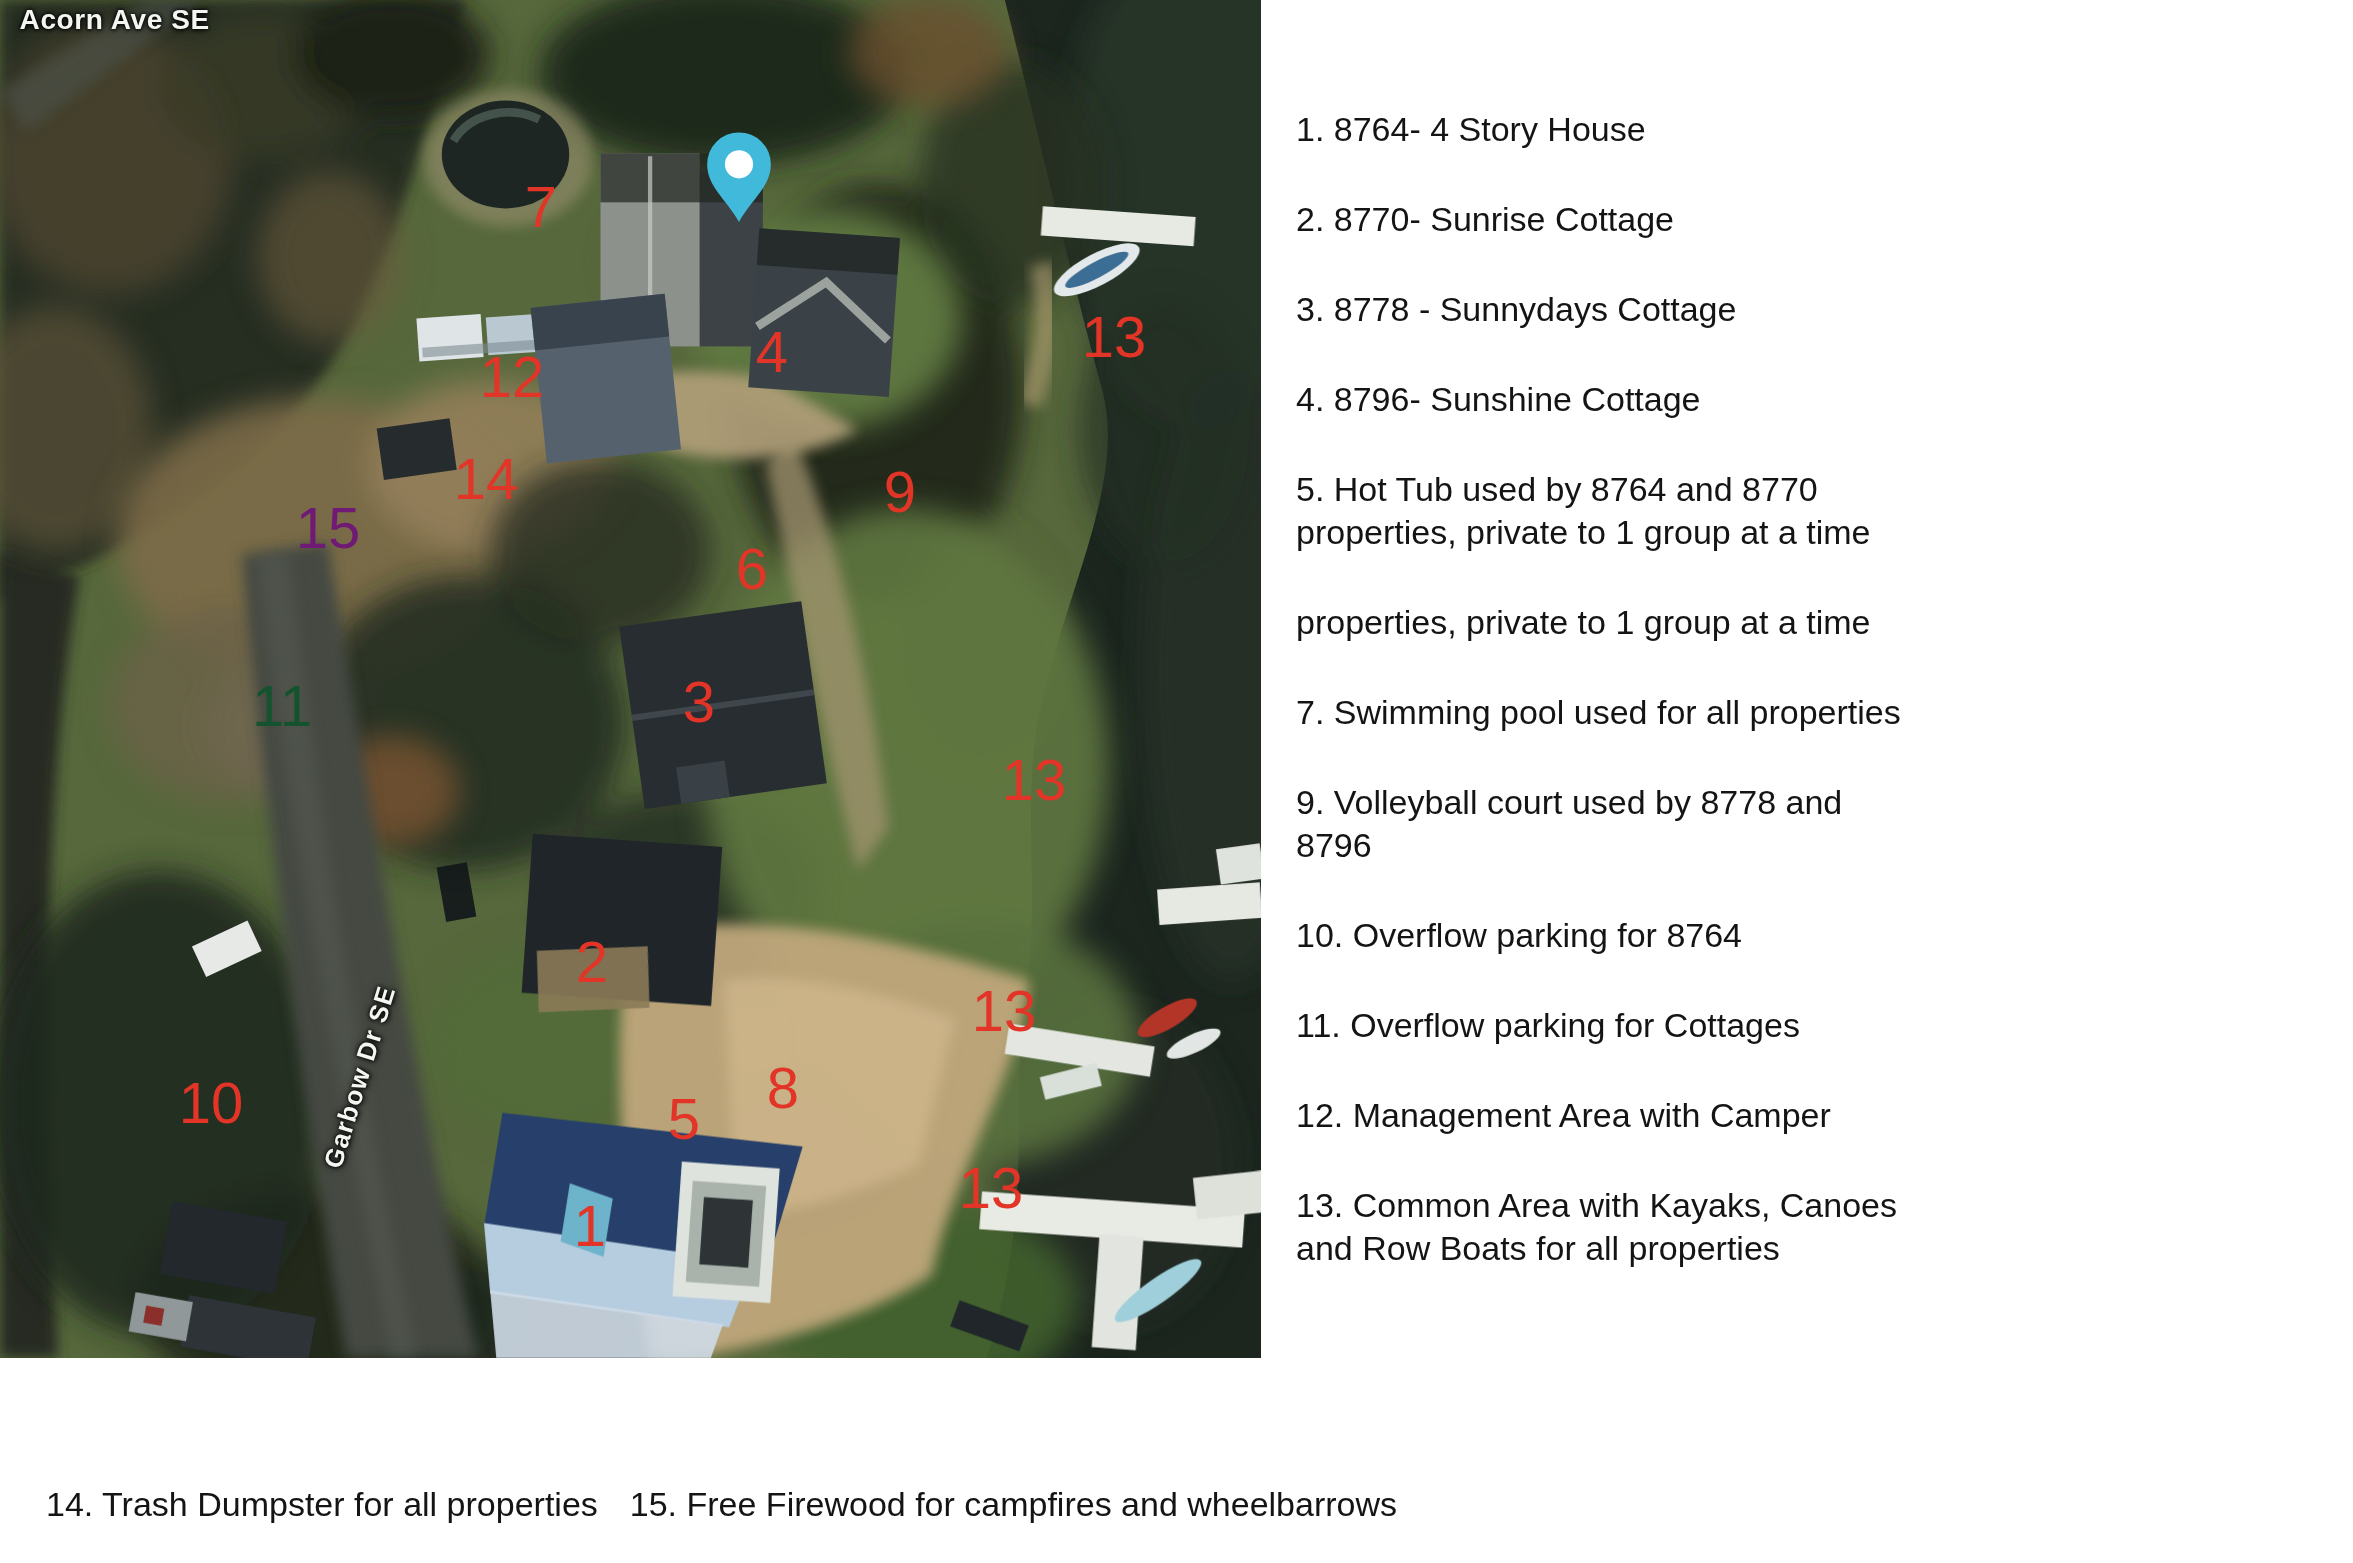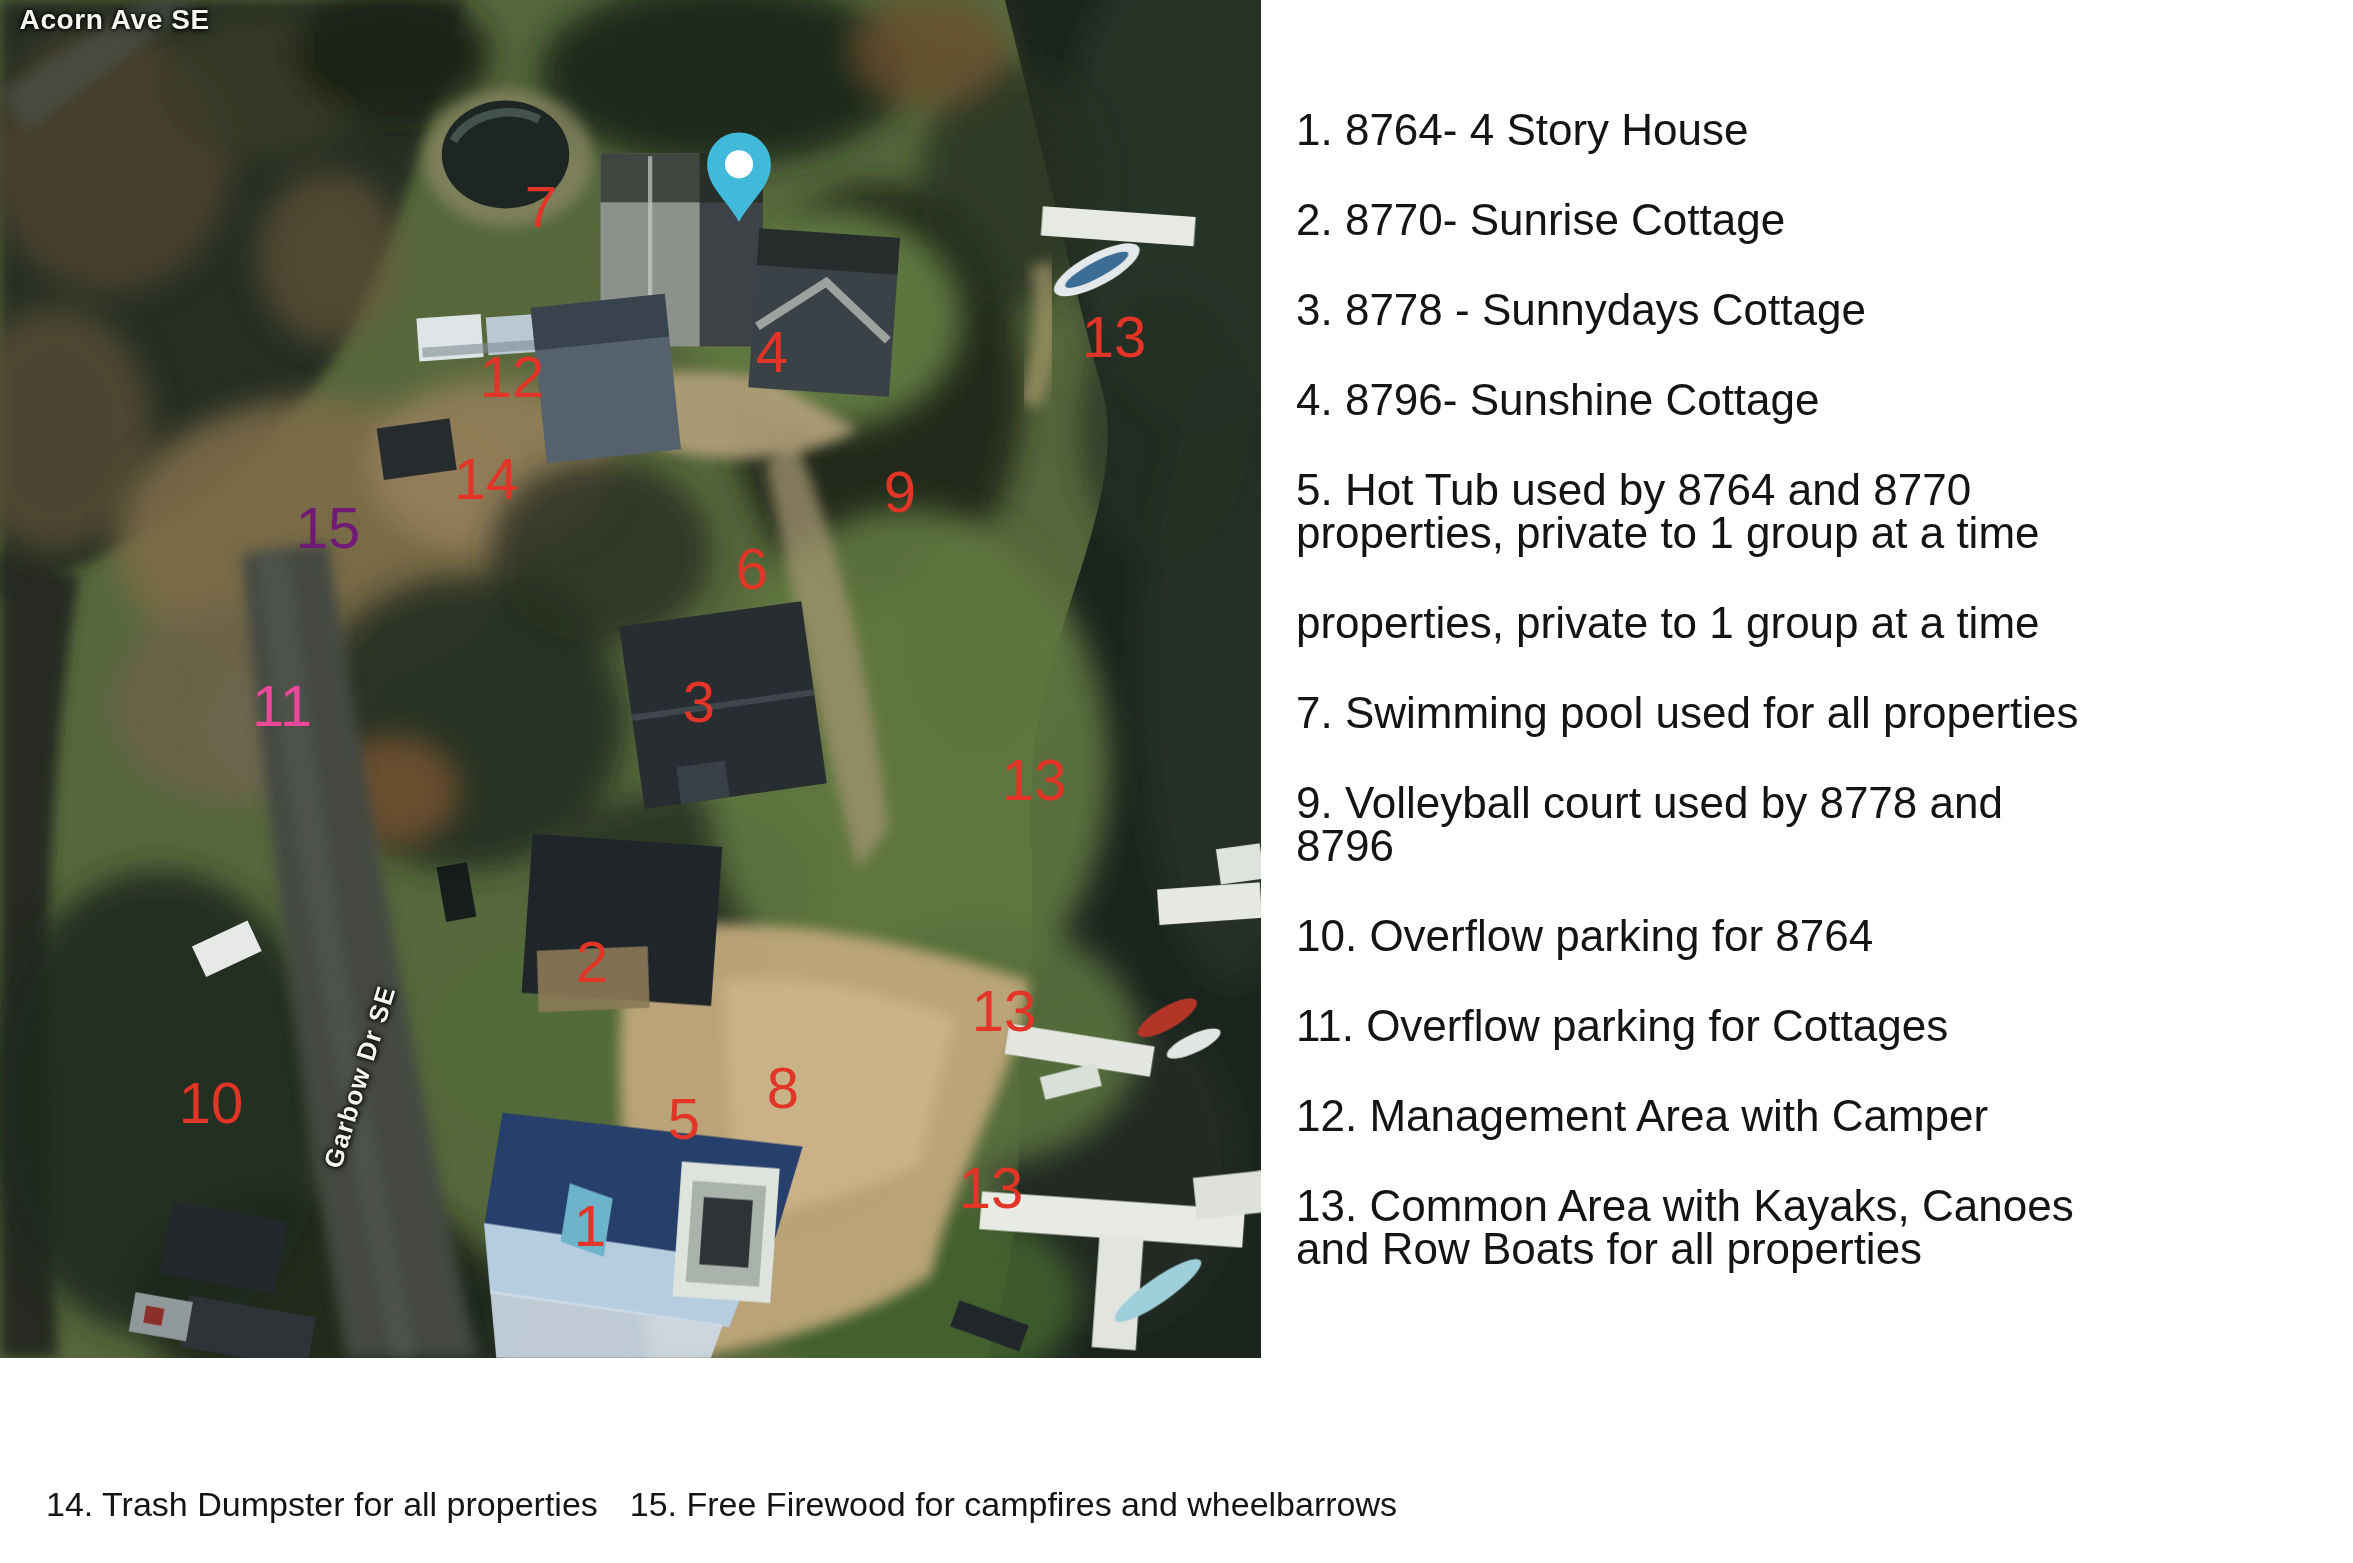--- a/index.html
+++ b/index.html
@@ -20,21 +20,21 @@
     transform:translate(-50%,-50%) rotate(-73deg);
   }
   .markers{ position:absolute; left:0; top:0; width:100%; height:100%; }
   .marker{
     position:absolute; transform:translate(-50%,-50%);
     font-size:58px; font-weight:400; line-height:1; white-space:nowrap;
   }
   .pin{ position:absolute; width:74px; height:98px; }
   
   .legend{ position:absolute; left:1296px; top:108px; width:766px; color:#141414; }
-  .legend-item{ font-size:44px; line-height:43px; margin-bottom:47px; white-space:nowrap; }
+  .legend-item{ font-size:34px; line-height:43px; margin-bottom:47px; white-space:nowrap; }
   
   .footer{
     position:absolute; left:46px; top:1483px; display:flex; gap:32px;
     font-size:34px; line-height:43px; color:#141414; white-space:nowrap;
   }
 </style>
 </head>
 <body>
 
 <div class="screen">
@@ -223,21 +223,21 @@
 
     <div class="markers">
         <span class="marker" style="left: 541px; top: 207px; color: rgb(226, 53, 39);">7</span>
         <span class="marker" style="left: 772px; top: 352px; color: rgb(226, 53, 39);">4</span>
         <span class="marker" style="left: 1114px; top: 337px; color: rgb(226, 53, 39);">13</span>
         <span class="marker" style="left: 512px; top: 377px; color: rgb(226, 53, 39);">12</span>
         <span class="marker" style="left: 486px; top: 479px; color: rgb(226, 53, 39);">14</span>
         <span class="marker" style="left: 900px; top: 492px; color: rgb(226, 53, 39);">9</span>
         <span class="marker" style="left: 328px; top: 528px; color: #701a75;">15</span>
         <span class="marker" style="left: 752px; top: 569px; color: rgb(226, 53, 39);">6</span>
-        <span class="marker" style="left: 282px; top: 706px; color: #ec4899;">11</span>
+        <span class="marker" style="left: 282px; top: 706px; color: #14532d;">11</span>
         <span class="marker" style="left: 699px; top: 702px; color: rgb(226, 53, 39);">3</span>
         <span class="marker" style="left: 1034px; top: 780px; color: rgb(226, 53, 39);">13</span>
         <span class="marker" style="left: 592px; top: 962px; color: rgb(226, 53, 39);">2</span>
         <span class="marker" style="left: 1004px; top: 1011px; color: rgb(226, 53, 39);">13</span>
         <span class="marker" style="left: 783px; top: 1088px; color: rgb(226, 53, 39);">8</span>
         <span class="marker" style="left: 211px; top: 1103px; color: rgb(226, 53, 39);">10</span>
         <span class="marker" style="left: 684px; top: 1119px; color: rgb(226, 53, 39);">5</span>
         <span class="marker" style="left: 991px; top: 1188px; color: rgb(226, 53, 39);">13</span>
         <span class="marker" style="left: 590px; top: 1226px; color: rgb(226, 53, 39);">1</span>
       </div>

